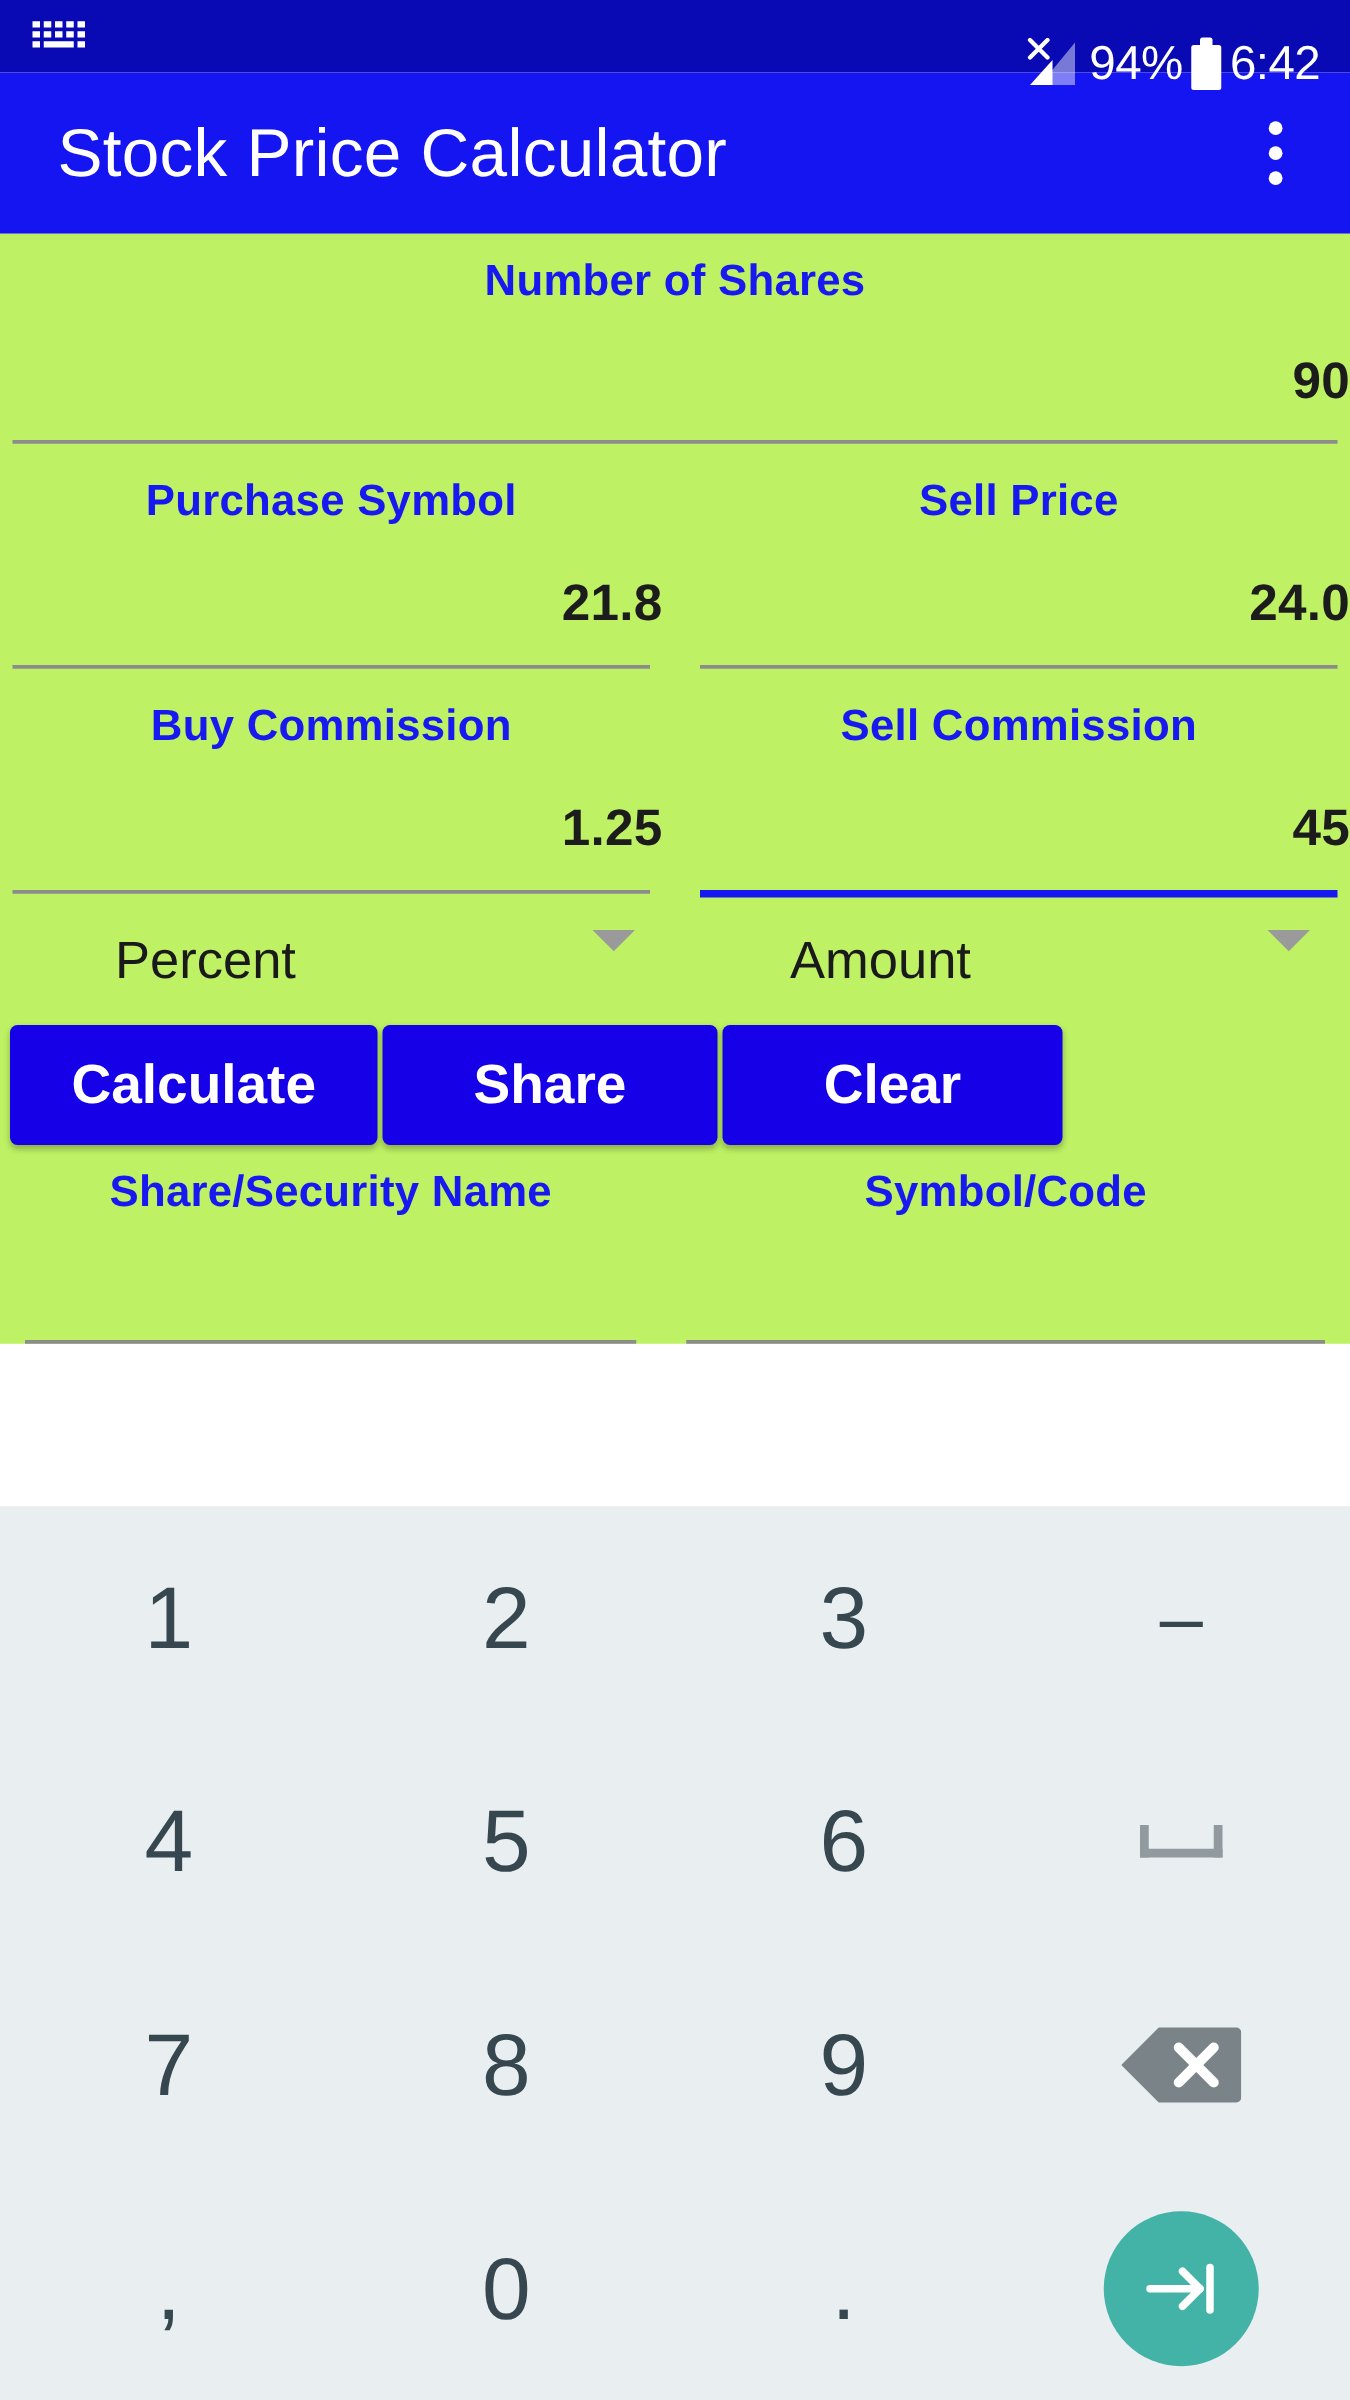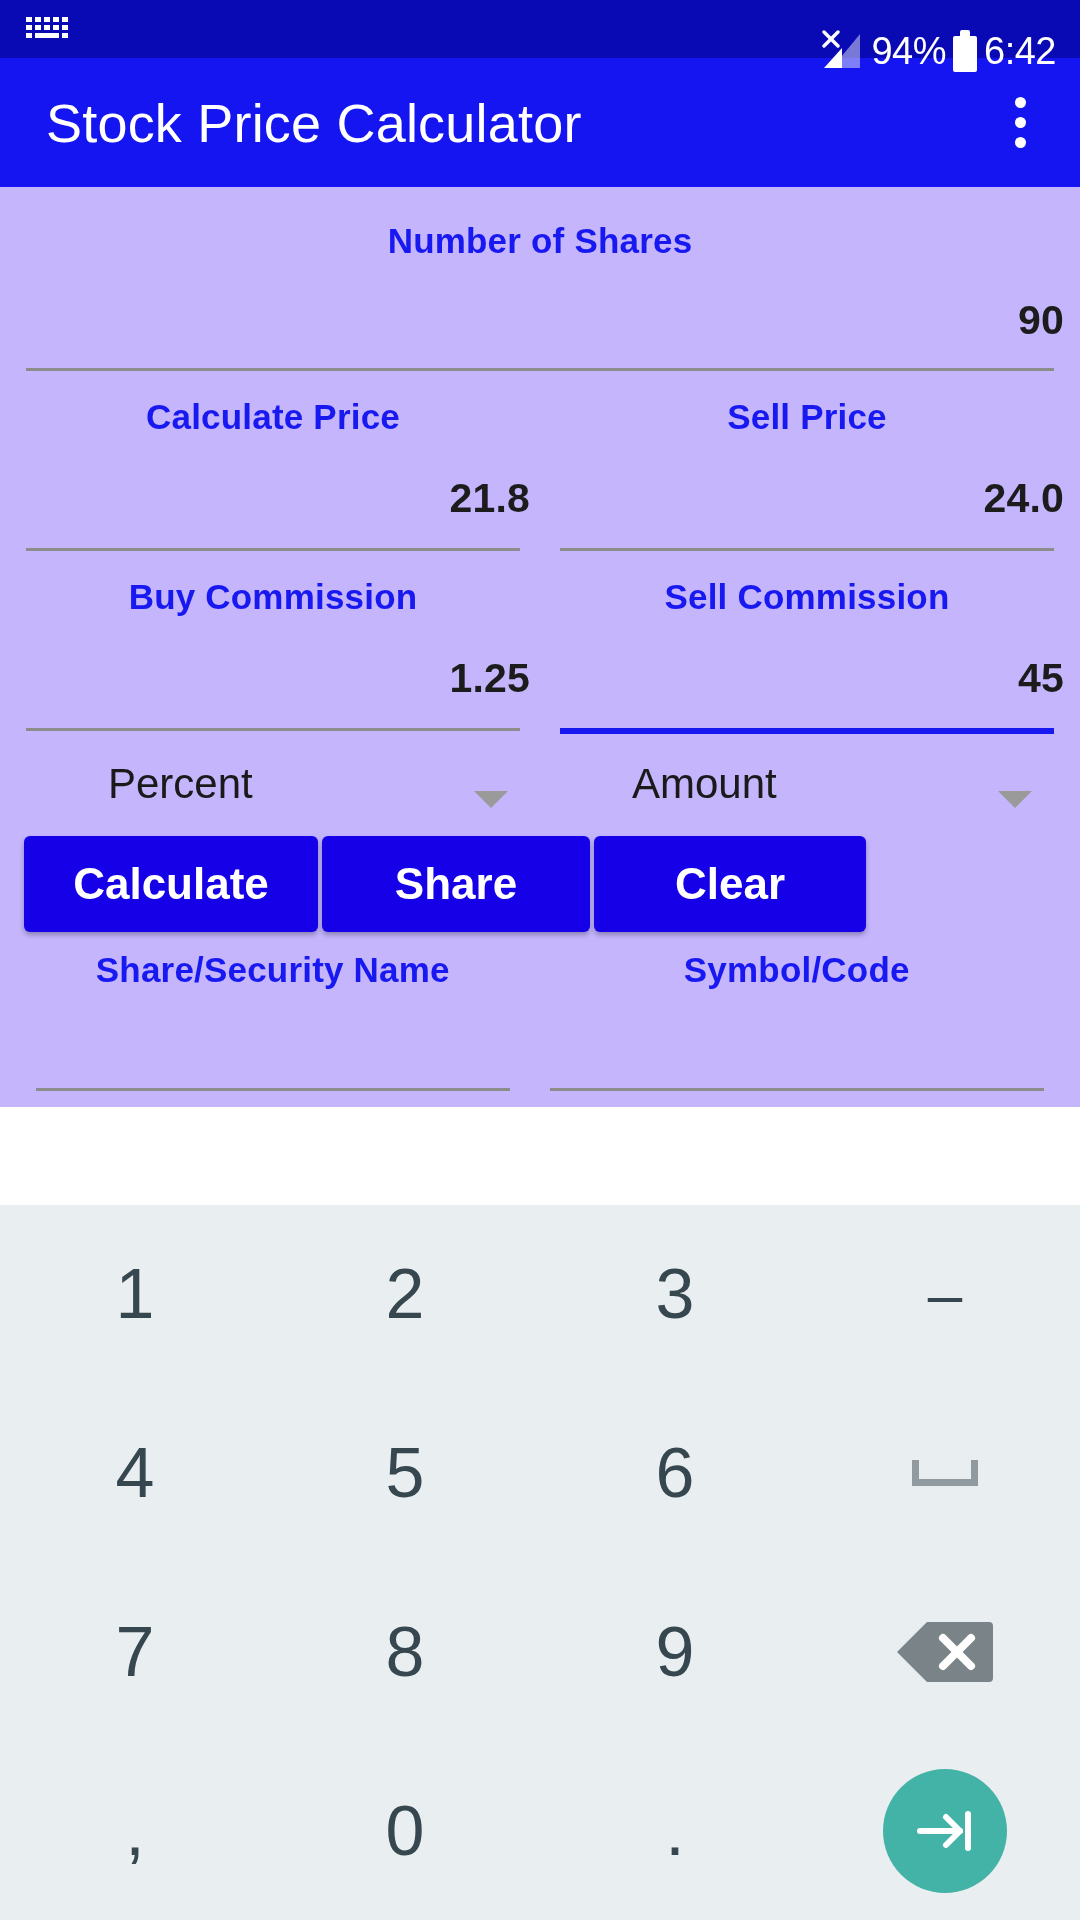--- a/index.html
+++ b/index.html
@@ -87,22 +87,22 @@
   }
   .overflow-menu span {
     display: block;
     width: 11px; height: 11px;
     border-radius: 50%;
     background: #ffffff;
   }
 
   
   .form-area {
-    background: #c4b5fd;
-    padding: 16px;
+    background: #bef264;
+    padding: 0;
     position: relative;
   }
   .field-label {
     color: #1818f0;
     font-weight: bold;
     font-size: 35px;
     text-align: center;
     letter-spacing: 0.2px;
   }
   .field-value {
@@ -143,21 +143,21 @@
   .col .underline { margin: 0 10px; }
 
   
   .spinner-row {
     display: flex;
     padding-top: 26px;
   }
   .spinner {
     width: 50%;
     display: flex;
-    align-items: flex-end;
+    align-items: flex-start;
     justify-content: space-between;
     padding: 0 32px 0 92px;
     box-sizing: border-box;
   }
   .spinner-text {
     font-size: 42px;
     color: #1a1a1a;
   }
   .caret {
     width: 0; height: 0;
@@ -304,21 +304,21 @@
 <div class="form-area">
 
   <div class="full-field">
     <div class="field-label">Number of Shares</div>
     <div class="field-value">90</div>
     <div class="underline"></div>
   </div>
 
   <div class="row-two">
     <div class="col left">
-      <div class="field-label">Calculate Price</div>
+      <div class="field-label">Purchase Symbol</div>
       <div class="field-value">21.8</div>
       <div class="underline"></div>
     </div>
     <div class="col right">
       <div class="field-label">Sell Price</div>
       <div class="field-value">24.0</div>
       <div class="underline"></div>
     </div>
   </div>
 

